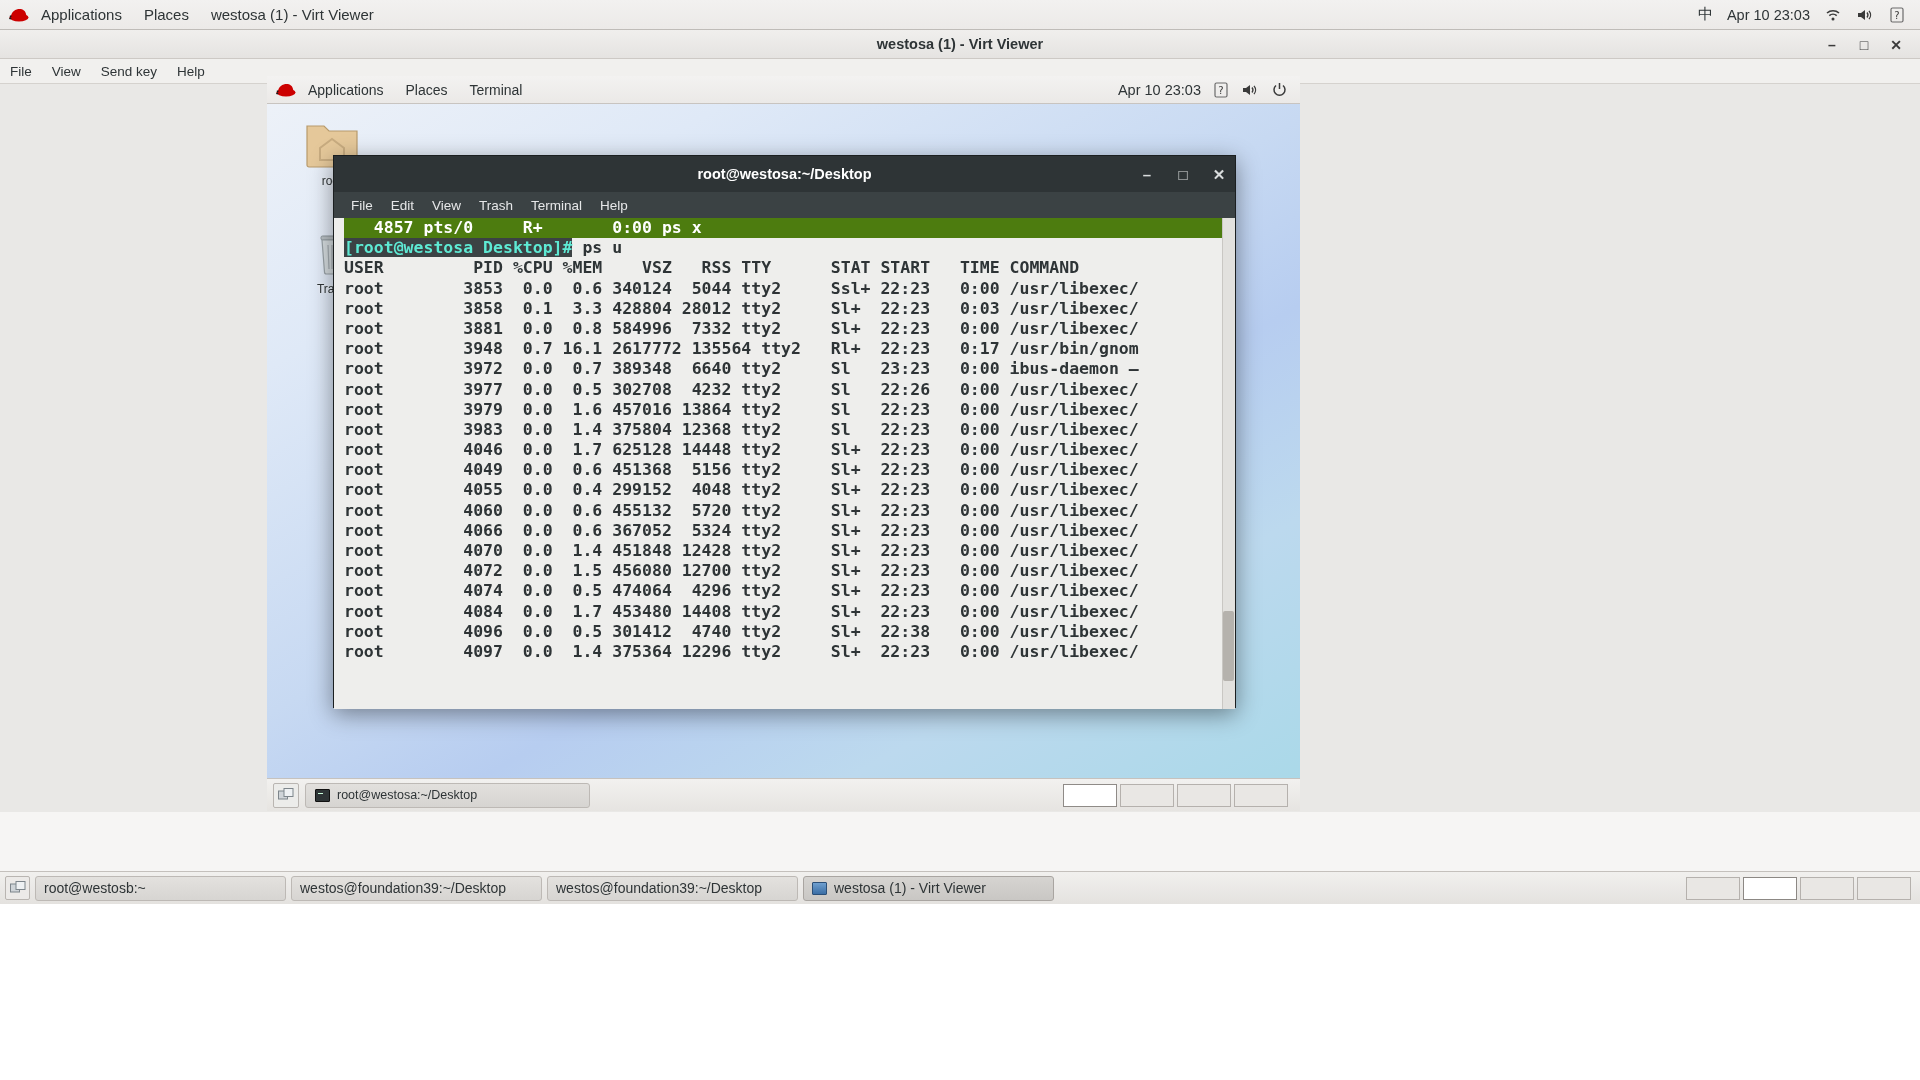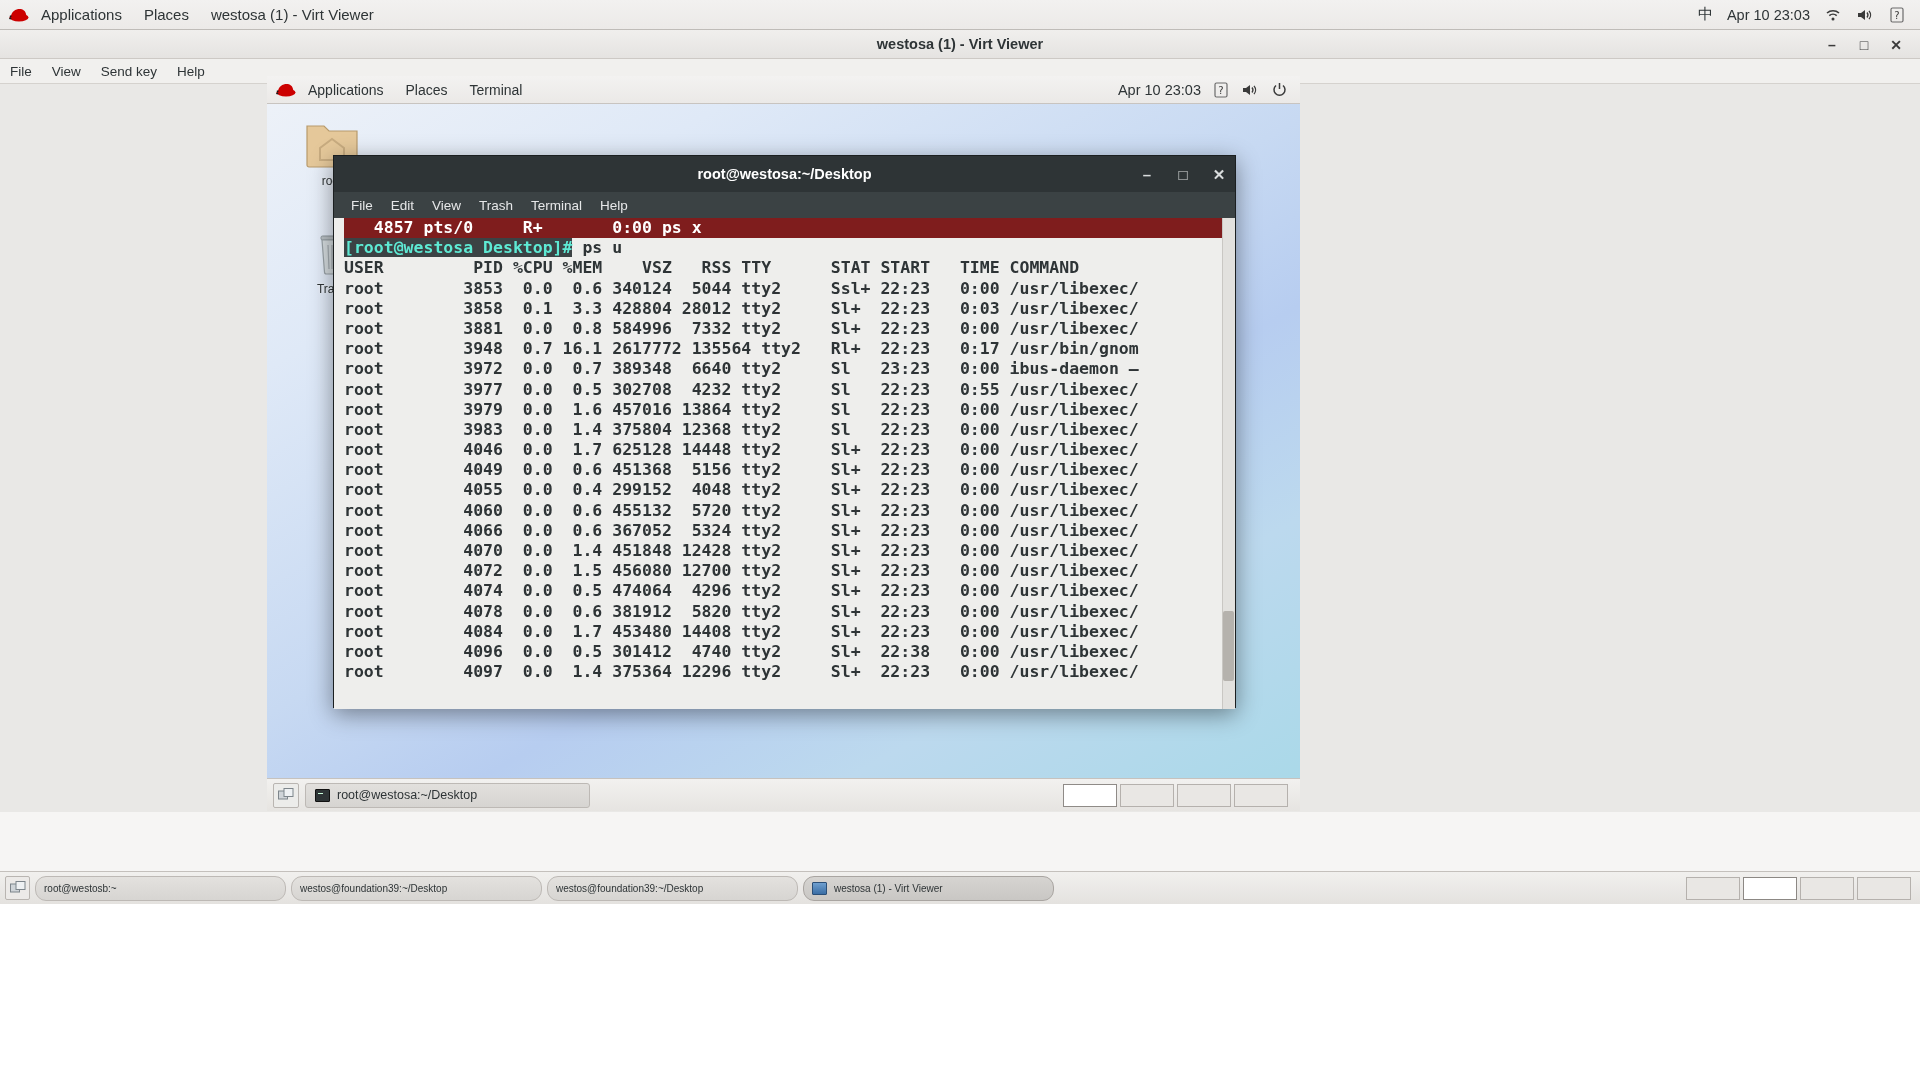--- a/index.html
+++ b/index.html
@@ -101,40 +101,40 @@
     font-size: 13.5px; color: #e6e7e8; padding-left: 8px;
   }
   .term-menubar .tm { padding: 0 9px; height: 26px; display: flex; align-items: center; }
   .term-body {
     position: relative; height: 491px; background: #eeeeec; overflow: hidden;
     font-family: "DejaVu Sans Mono", "Liberation Mono", monospace;
     font-size: 16.5px; line-height: 20.2px; color: #2e3436;
     padding: 0 0 0 10px; font-weight: bold;
   }
   .term-line { white-space: pre; height: 20.2px; }
-  .term-line.dark { background: #7f1d1d; color: #ffffff; }
+  .term-line.dark { background: #4d7c0f; color: #ffffff; }
   .term-line .dk { background: #3b4244; color: #5eead4; }
   .term-scrollbar {
     position: absolute; right: 0; top: 0; width: 13px; height: 491px; background: #e2e1de;
     border-left: 1px solid #c9c7c3;
   }
   .term-thumb { position: absolute; right: 1px; top: 393px; width: 11px; height: 70px; background: #b5b2ad; border-radius: 2px; }
 
   
   .host-taskbar {
     position: absolute; left: 0; bottom: 0; width: 1920px; height: 33px;
     background: linear-gradient(to bottom, #f1f0ee 0%, #e4e2df 100%);
     border-top: 1px solid #c4c0bc; display: flex; align-items: center; gap: 5px; padding: 0 5px;
   }
   .hs-desktop { width: 25px; height: 24px; border: 1px solid #b9b5b1; background: #eceae8; display:flex; align-items:center; justify-content:center; border-radius: 2px; }
   .ht-task {
     height: 25px; width: 251px; display: flex; align-items: center; gap: 7px;
-    padding: 0 8px; border: 1px solid #bdb9b5; border-radius: 11px;
+    padding: 0 8px; border: 1px solid #bdb9b5; border-radius: 3px;
     background: linear-gradient(to bottom, #e3e1de 0%, #d7d5d2 100%);
-    font-size: 10px; color: #2e3436; white-space: nowrap; overflow: hidden;
+    font-size: 14px; color: #2e3436; white-space: nowrap; overflow: hidden;
   }
   .ht-task.active { background: linear-gradient(to bottom, #d6d4d1 0%, #c9c7c4 100%); border-color: #a9a5a1; }
   .ht-ico { width: 15px; height: 13px; flex: 0 0 auto; border-radius: 1px; }
   .ht-ico.vv { background: linear-gradient(to bottom,#6f9fcf,#3a6ea5); border: 1px solid #2a4f78; }
   .host-ws { margin-left: auto; display: flex; gap: 3px; padding-right: 4px; }
   .hws { width: 54px; height: 23px; border: 1px solid #b5b1ad; background: #e9e7e4; }
   .hws.active { background: #ffffff; border-color: #8c8884; }
 </style>
 </head>
 <body>
@@ -332,32 +332,31 @@
 
     <div class="term-body">
       <div class="term-line dark">   4857 pts/0     R+       0:00 ps x</div>
       <div class="term-line"><span class="dk">[root@westosa Desktop]#</span><span> ps u</span></div>
       <div class="term-line">USER         PID %CPU %MEM    VSZ   RSS TTY      STAT START   TIME COMMAND</div>
       <div class="term-line">root        3853  0.0  0.6 340124  5044 tty2     Ssl+ 22:23   0:00 /usr/libexec/</div>
       <div class="term-line">root        3858  0.1  3.3 428804 28012 tty2     Sl+  22:23   0:03 /usr/libexec/</div>
       <div class="term-line">root        3881  0.0  0.8 584996  7332 tty2     Sl+  22:23   0:00 /usr/libexec/</div>
       <div class="term-line">root        3948  0.7 16.1 2617772 135564 tty2   Rl+  22:23   0:17 /usr/bin/gnom</div>
       <div class="term-line">root        3972  0.0  0.7 389348  6640 tty2     Sl   23:23   0:00 ibus-daemon –</div>
-      <div class="term-line">root        3977  0.0  0.5 302708  4232 tty2     Sl   22:23   0:55 /usr/libexec/</div>
+      <div class="term-line">root        3977  0.0  0.5 302708  4232 tty2     Sl   22:26   0:00 /usr/libexec/</div>
       <div class="term-line">root        3979  0.0  1.6 457016 13864 tty2     Sl   22:23   0:00 /usr/libexec/</div>
       <div class="term-line">root        3983  0.0  1.4 375804 12368 tty2     Sl   22:23   0:00 /usr/libexec/</div>
       <div class="term-line">root        4046  0.0  1.7 625128 14448 tty2     Sl+  22:23   0:00 /usr/libexec/</div>
       <div class="term-line">root        4049  0.0  0.6 451368  5156 tty2     Sl+  22:23   0:00 /usr/libexec/</div>
       <div class="term-line">root        4055  0.0  0.4 299152  4048 tty2     Sl+  22:23   0:00 /usr/libexec/</div>
       <div class="term-line">root        4060  0.0  0.6 455132  5720 tty2     Sl+  22:23   0:00 /usr/libexec/</div>
       <div class="term-line">root        4066  0.0  0.6 367052  5324 tty2     Sl+  22:23   0:00 /usr/libexec/</div>
       <div class="term-line">root        4070  0.0  1.4 451848 12428 tty2     Sl+  22:23   0:00 /usr/libexec/</div>
       <div class="term-line">root        4072  0.0  1.5 456080 12700 tty2     Sl+  22:23   0:00 /usr/libexec/</div>
       <div class="term-line">root        4074  0.0  0.5 474064  4296 tty2     Sl+  22:23   0:00 /usr/libexec/</div>
-      <div class="term-line">root        4078  0.0  0.6 381912  5820 tty2     Sl+  22:23   0:00 /usr/libexec/</div>
       <div class="term-line">root        4084  0.0  1.7 453480 14408 tty2     Sl+  22:23   0:00 /usr/libexec/</div>
       <div class="term-line">root        4096  0.0  0.5 301412  4740 tty2     Sl+  22:38   0:00 /usr/libexec/</div>
       <div class="term-line">root        4097  0.0  1.4 375364 12296 tty2     Sl+  22:23   0:00 /usr/libexec/</div>
 
       <div class="term-scrollbar">
         <div class="term-thumb"></div>
       </div>
     </div>
   </div>
 

